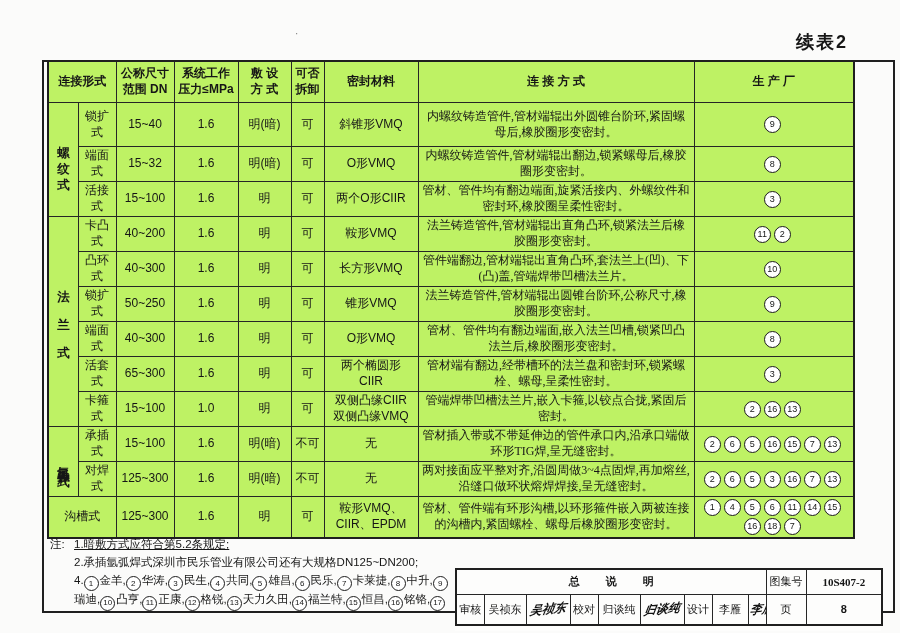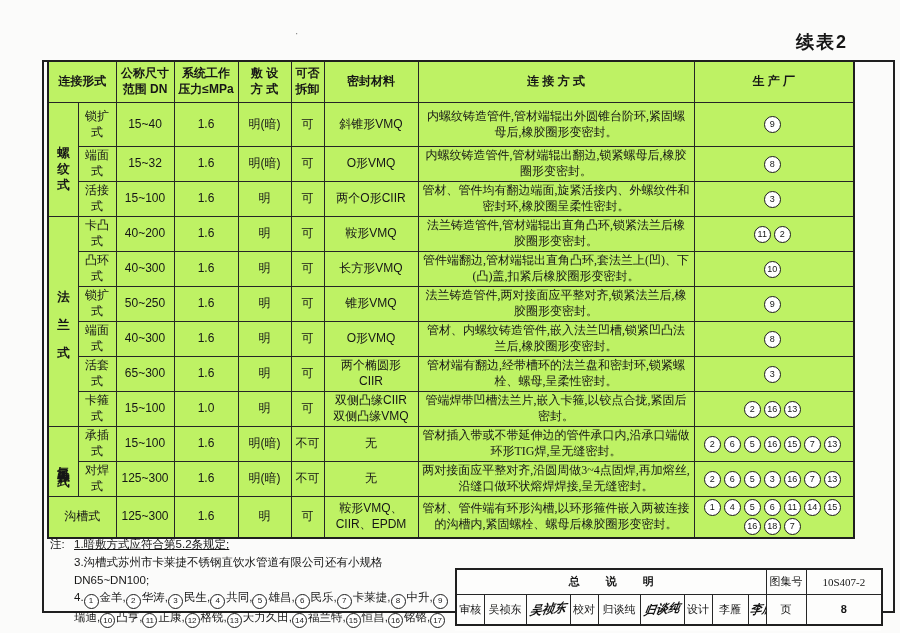--- a/index.html
+++ b/index.html
@@ -40,21 +40,21 @@
   #notes{position:absolute;left:50px;top:536px;width:402px;font-size:11.5px;line-height:1.55;}
   #notes .nline{display:flex;}
   #notes .nlabel{flex:0 0 24px;}
   #notes .nbody{flex:1;text-decoration:underline;}
   #notes .indent{padding-left:24px;}
   
   #title-block{position:absolute;left:455px;top:568px;width:426px;height:63px;background:#fdfdfc;}
   #tb-table{border-collapse:collapse;table-layout:fixed;width:426px;height:58px;border:2px solid #1f1f1f;}
   #tb-table td{border:1px solid #262626;font-size:11px;text-align:center;vertical-align:middle;padding:0 1px;overflow:hidden;white-space:nowrap;}
   #tb-title{font-size:21px;font-weight:bold;letter-spacing:26px;text-indent:26px;}
-  #tb-atlas-no{font-size:15px;font-weight:normal;font-family:"Liberation Serif","DejaVu Serif",serif;}
+  #tb-atlas-no{font-size:15px;font-weight:bold;font-family:"Liberation Serif","DejaVu Serif",serif;}
   #tb-page-no{font-size:14px;font-weight:bold;}
   .sig{font-style:italic;font-weight:bold;transform:rotate(-5deg) skewX(-14deg);display:inline-block;font-size:12px;color:#111;}
   .dot-mark{position:absolute;left:295px;top:28px;font-size:10px;color:#777;}
 </style>
 </head>
 <body>
 
 <div class="dot-mark">·</div>
 
 <div id="cont-label">续表2</div>
@@ -132,41 +132,41 @@
         <td class="method">法兰铸造管件,管材端辊出直角凸环,锁紧法兰后橡胶圈形变密封。</td>
         <td class="makers"><span class="circ">11</span><span class="circ">2</span></td>
       </tr>
       <tr>
         <td>凸环式</td>
         <td>40~300</td>
         <td>1.6</td>
         <td>明</td>
         <td>可</td>
         <td>长方形VMQ</td>
-        <td class="method">管件端翻边,管材端辊出直角凸环,套法兰上(凹)、下(凸)盖,扣紧后橡胶圈形变密封。</td>
+        <td class="method">管件端翻边,管材端辊出直角凸环,套法兰上(凹)、下(凸)盖,管端焊带凹槽法兰片。</td>
         <td class="makers"><span class="circ">10</span></td>
       </tr>
       <tr>
         <td>锁扩式</td>
         <td>50~250</td>
         <td>1.6</td>
         <td>明</td>
         <td>可</td>
         <td>锥形VMQ</td>
-        <td class="method">法兰铸造管件,两对接面应平整对齐,锁紧法兰后,橡胶圈形变密封。</td>
+        <td class="method">法兰铸造管件,管材端辊出圆锥台阶环,公称尺寸,橡胶圈形变密封。</td>
         <td class="makers"><span class="circ">9</span></td>
       </tr>
       <tr>
         <td>端面式</td>
         <td>40~300</td>
         <td>1.6</td>
         <td>明</td>
         <td>可</td>
         <td>O形VMQ</td>
-        <td class="method">管材、内螺纹铸造管件,嵌入法兰凹槽,锁紧凹凸法兰后,橡胶圈形变密封。</td>
+        <td class="method">管材、管件均有翻边端面,嵌入法兰凹槽,锁紧凹凸法兰后,橡胶圈形变密封。</td>
         <td class="makers"><span class="circ">8</span></td>
       </tr>
       <tr>
         <td>活套式</td>
         <td>65~300</td>
         <td>1.6</td>
         <td>明</td>
         <td>可</td>
         <td>两个椭圆形
 CIIR</td>
@@ -217,21 +217,21 @@
         <td class="makers"><span class="circ">1</span><span class="circ">4</span><span class="circ">5</span><span class="circ">6</span><span class="circ">11</span><span class="circ">14</span><span class="circ">15</span><span class="circ">16</span><span class="circ">18</span><span class="circ">7</span></td>
       </tr>
     </tbody>
 </table>
 
 <div id="notes">
   <div class="nline">
     <span class="nlabel">注:</span>
     <span class="nbody">1.暗敷方式应符合第5.2条规定;</span>
   </div>
-  <div class="indent">3.沟槽式苏州市卡莱捷不锈钢直饮水管道有限公司还有小规格DN65~DN100;</div>
+  <div class="indent">2.承插氩弧焊式深圳市民乐管业有限公司还有大规格DN125~DN200;</div>
   <div class="indent" id="note-makers">4.<span class="circ sm">1</span><span>金羊,</span><span class="circ sm">2</span><span>华涛,</span><span class="circ sm">3</span><span>民生,</span><span class="circ sm">4</span><span>共同,</span><span class="circ sm">5</span><span>雄昌,</span><span class="circ sm">6</span><span>民乐,</span><span class="circ sm">7</span><span>卡莱捷,</span><span class="circ sm">8</span><span>中升,</span><span class="circ sm">9</span><span>瑞迪,</span><span class="circ sm">10</span><span>凸亨,</span><span class="circ sm">11</span><span>正康,</span><span class="circ sm">12</span><span>格锐,</span><span class="circ sm">13</span><span>天力久田,</span><span class="circ sm">14</span><span>福兰特,</span><span class="circ sm">15</span><span>恒昌,</span><span class="circ sm">16</span><span>铭铬,</span><span class="circ sm">17</span></div>
 </div>
 
 <div id="title-block">
   <table id="tb-table">
     <colgroup>
       <col style="width:28px">
         <col style="width:42px">
         <col style="width:44px">
       <col style="width:28px">

